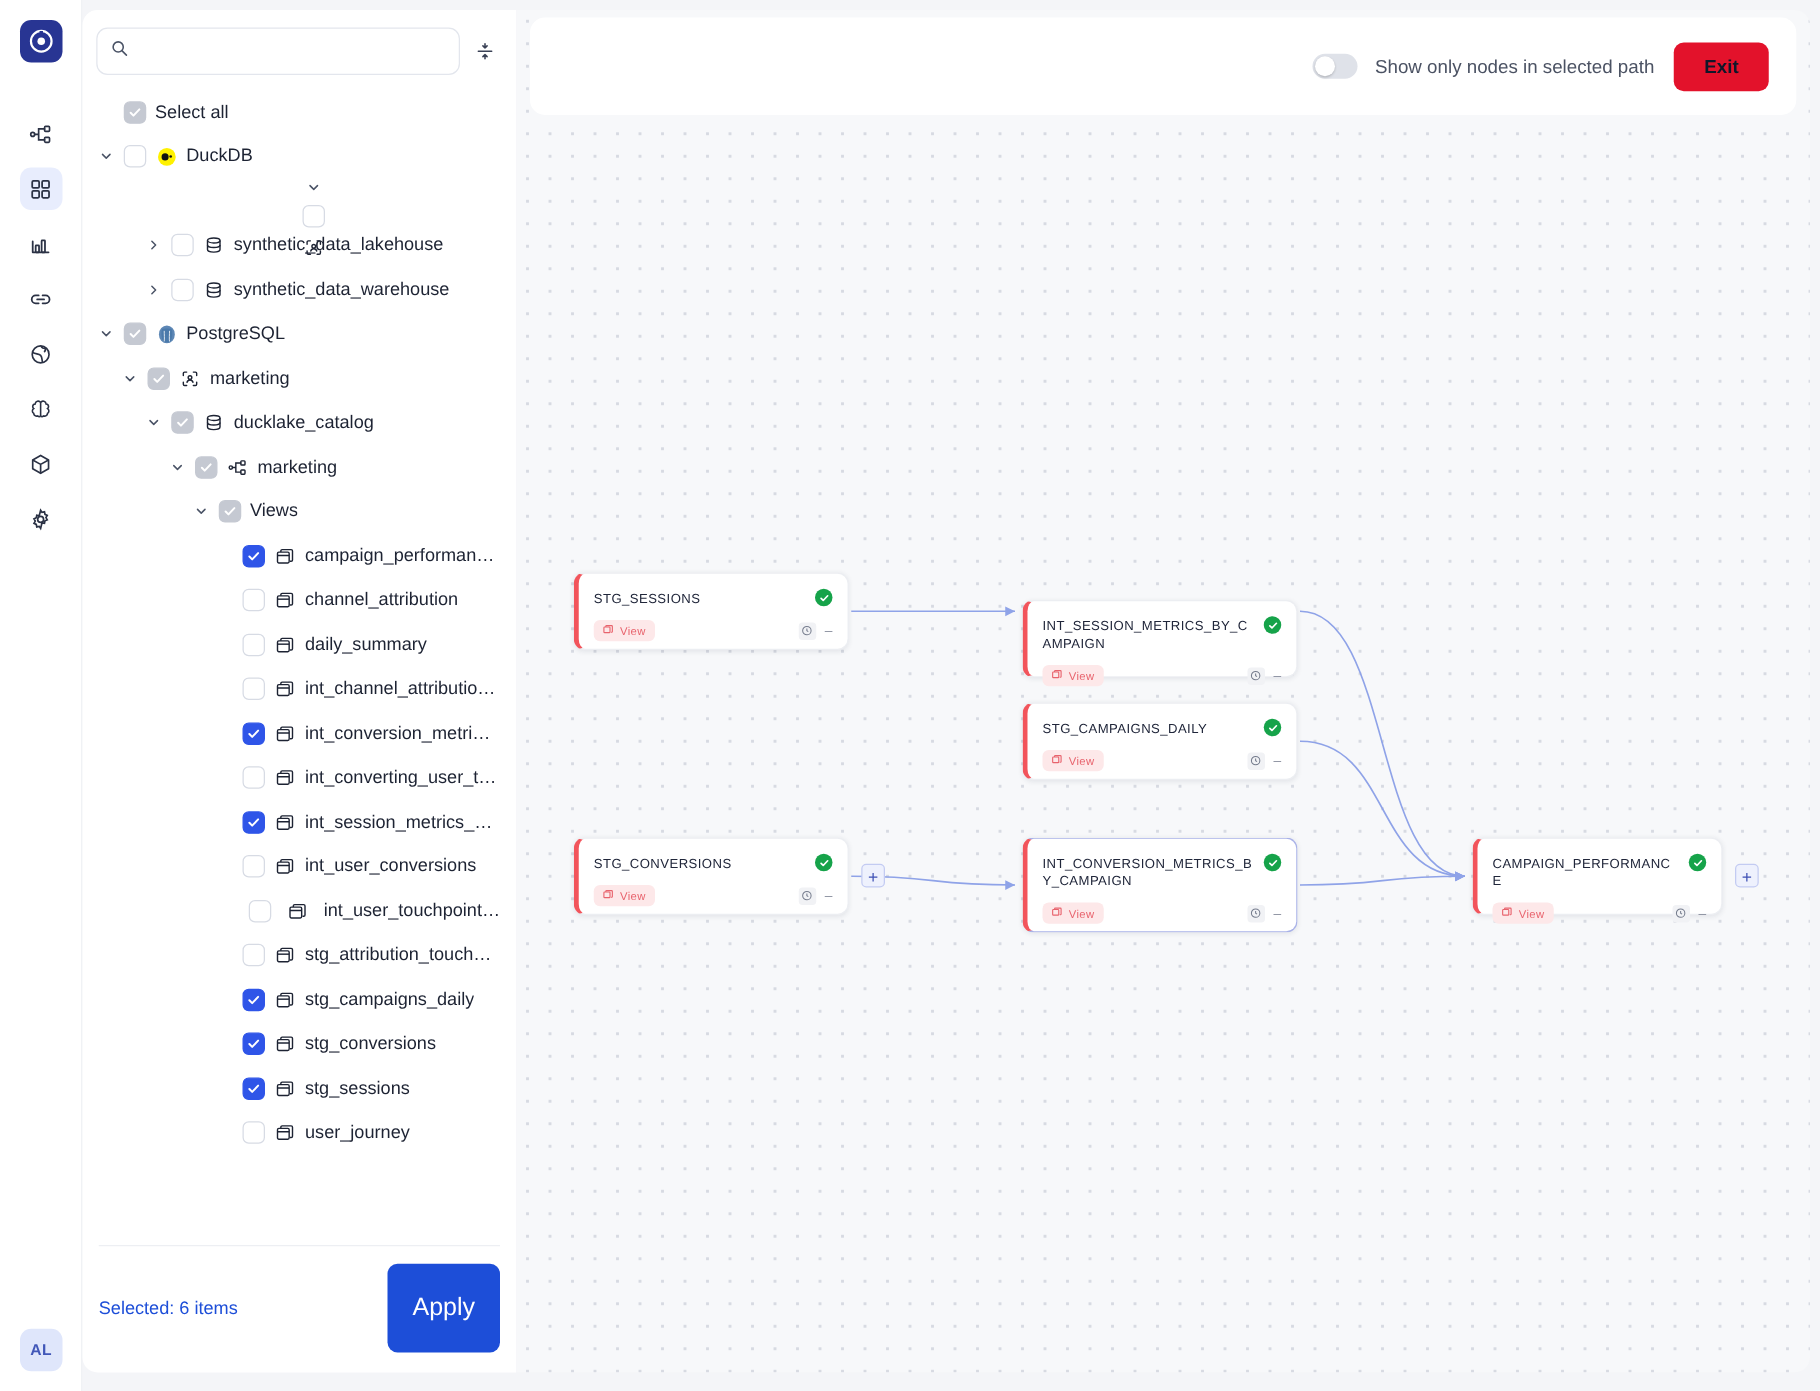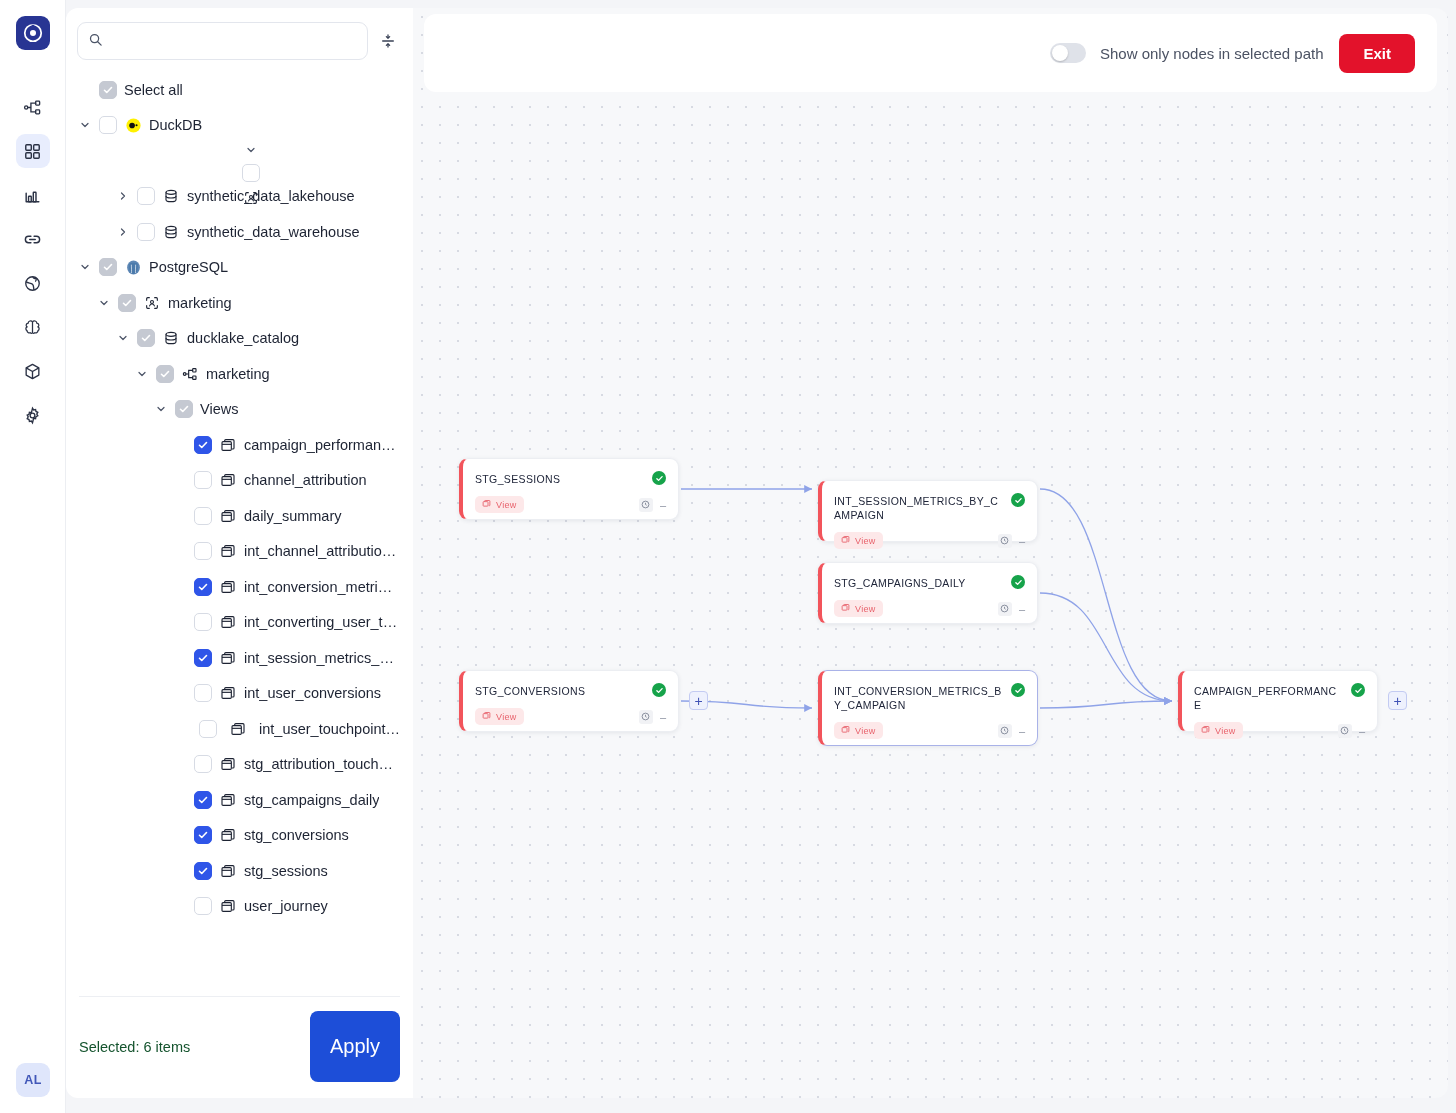--- a/index.html
+++ b/index.html
@@ -86,21 +86,21 @@
   .cb.partial { background: #c5c9d2; border-color: #c5c9d2; }
   .cb svg { display: none; }
   .cb.checked svg, .cb.partial svg { display: block; }
   .row-icon { width: 18px; height: 18px; flex: 0 0 18px; display: flex; align-items: center; justify-content: center; color: #1d2333; }
   .row-label { overflow: hidden; text-overflow: ellipsis; }
 
   #tree-footer {
     border-top: 1px solid #edeff3; margin: 0 13px; padding: 14px 0 16px 0;
     display: flex; align-items: center; justify-content: space-between;
   }
-  #selected-text { font-size: 14.5px; color: #14532d; }
+  #selected-text { font-size: 14.5px; color: #1d4ed8; }
   #apply-btn {
     background: #1d4ed8; color: #fff; border: none; border-radius: 8px;
     padding: 24px 20px; font-size: 20px; cursor: pointer;
     font-family: "Liberation Sans", sans-serif;
   }
 
   
   #canvas-wrap {
     position: absolute; left: 413px; top: 8px;
     width: 1035px; height: 1090px;
@@ -123,21 +123,21 @@
     width: 36px; height: 20px; border-radius: 10px; background: #dfe2e9;
     position: relative; cursor: pointer; flex: 0 0 36px;
   }
   .switch .knob {
     position: absolute; left: 2px; top: 2px;
     width: 16px; height: 16px; border-radius: 50%; background: #fff;
     box-shadow: 0 1px 2px rgba(0,0,0,.2);
   }
   #toggle-label { font-size: 15px; color: #4b5263; }
   #exit-btn {
-    background: #e3122b; color: #ffffff; border: none; border-radius: 8px;
+    background: #e3122b; color: #0f172a; border: none; border-radius: 8px;
     padding: 11px 24px; font-size: 15px; font-weight: bold; cursor: pointer;
     font-family: "Liberation Sans", sans-serif;
   }
 
   
   #graph { position: absolute; left: 0; top: 0; width: 1035px; height: 1090px; }
   #edges { position: absolute; left: 0; top: 0; width: 1035px; height: 1090px; }
 
   .node {
     position: absolute;

